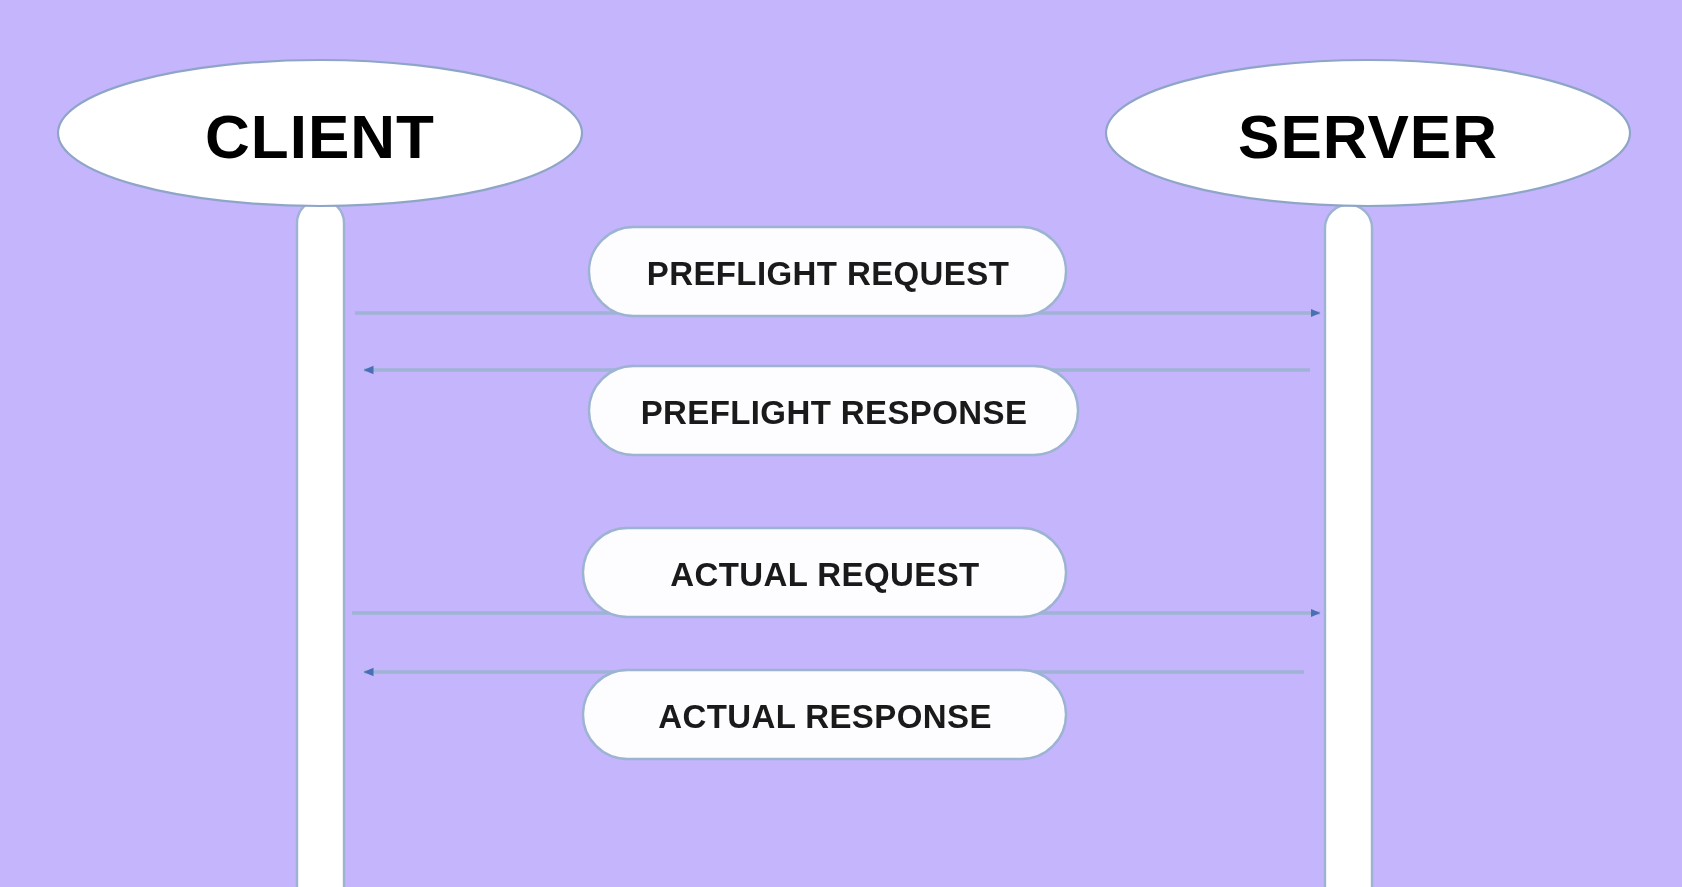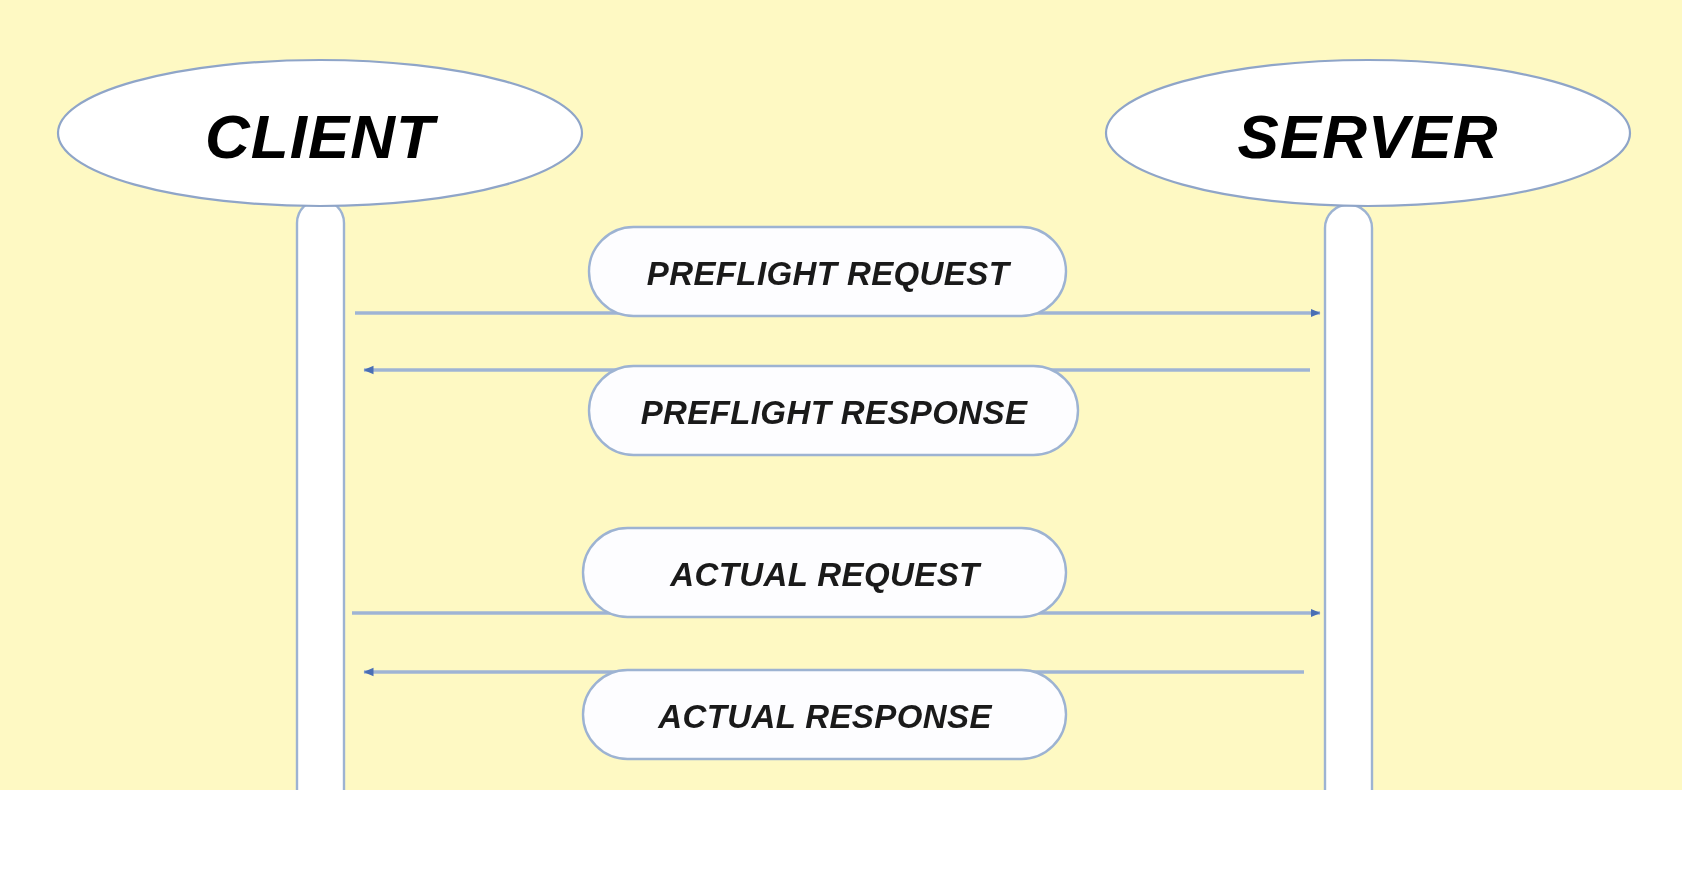--- a/index.html
+++ b/index.html
@@ -6,24 +6,23 @@
     margin: 0;
     padding: 0;
     background: #ffffff;
   }
   body {
     font-family: "Liberation Sans", sans-serif;
   }
   #canvas {
     position: relative;
     width: 1682px;
-    height: 790px;
-    background: #fef9c3;
+    height: 887px;
+    background: #c4b5fd;
     overflow: hidden;
-    font-style: italic;
   }
   #diagram-svg {
     position: absolute;
     top: 0;
     left: 0;
     width: 1682px;
     height: 887px;
     display: block;
   }
   .actor-label {

